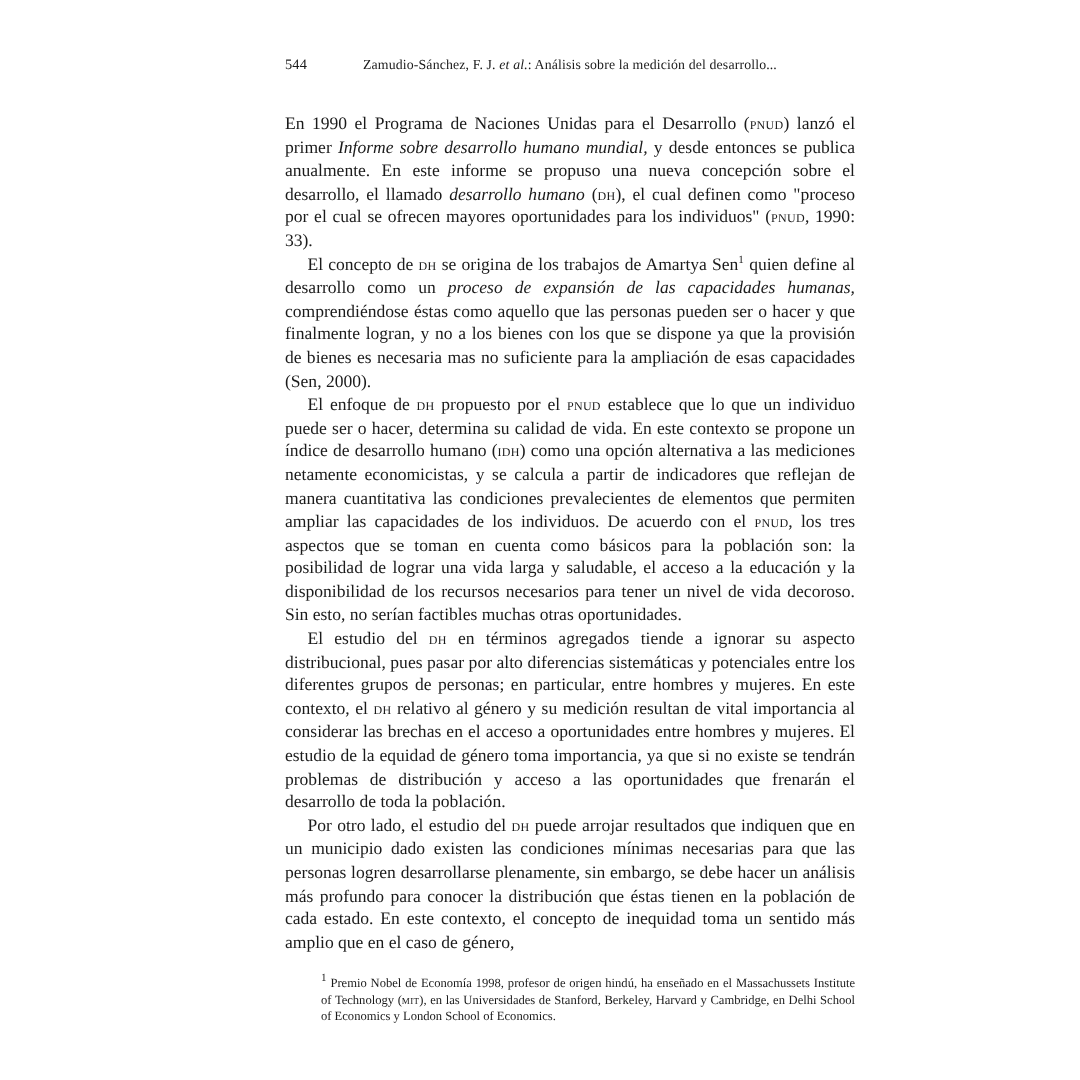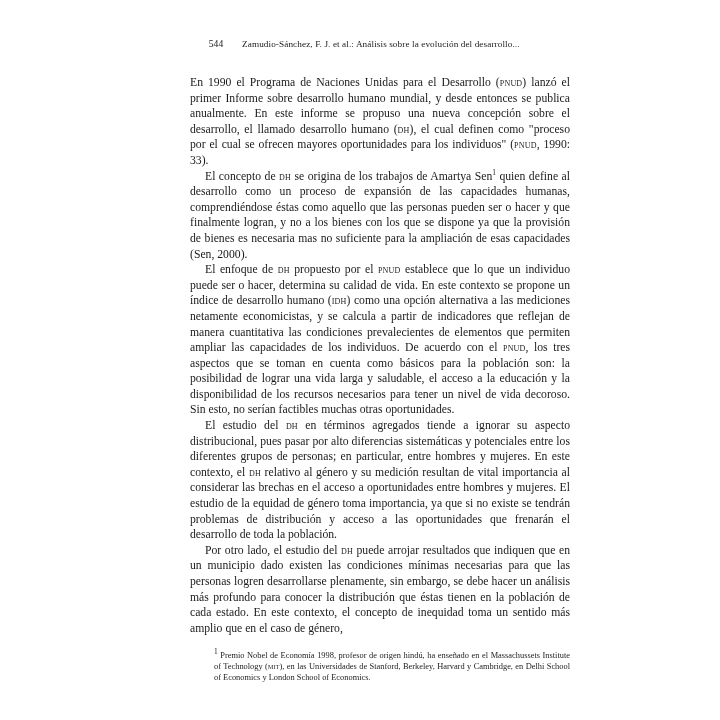--- a/index.html
+++ b/index.html
@@ -27,21 +27,20 @@
     font-size: 9.2px;
     letter-spacing: 0.1px;
     margin-bottom: 26px;
     white-space: nowrap;
   }
   .folio {
     width: 52px;
     flex: 0 0 52px;
     font-size: 9.6px;
     color: #1a1a1a;
-    text-align: center;
   }
   .head-title {
     font-size: 9.2px;
     color: #1a1a1a;
   }
   .head-title .ital {
   }
   h1.section-title {
     font-size: 11.6px;
     font-weight: bold;
@@ -58,20 +57,21 @@
   }
   .body-text p.indent {
     text-indent: 15px;
   }
   .sc {
     font-variant: small-caps;
     font-size: 11.9px;
     letter-spacing: 0.2px;
   }
   .ital {
+    font-style: italic;
   }
   sup {
     font-size: 7.4px;
     vertical-align: super;
     line-height: 0;
   }
   .footnote {
     margin-top: 14px;
     font-size: 8.4px;
     line-height: 11px;
@@ -83,21 +83,21 @@
     font-size: 8.6px;
   }
 </style>
 </head>
 <body>
 
 <div class="page">
 
   <div class="running-head">
     <span class="folio">544</span>
-    <span class="head-title"><span>Zamudio-Sánchez, F. J. </span><span class="ital">et al.</span><span>: Análisis sobre la evolución del desarrollo...</span></span>
+    <span class="head-title"><span>Zamudio-Sánchez, F. J. </span><span class="ital">et al.</span><span>: Análisis sobre la medición del desarrollo...</span></span>
   </div>
 
 
   <div class="body-text">
     <p>En 1990 el Programa de Naciones Unidas para el Desarrollo (<span class="sc">pnud</span>) lanzó el primer <span class="ital">Informe sobre desarrollo humano mundial,</span> y desde entonces se publica anualmente. En este informe se propuso una nueva concepción sobre el desarrollo, el llamado <span class="ital">desarrollo humano</span> (<span class="sc">dh</span>), el cual definen como "proceso por el cual se ofrecen mayores oportunidades para los individuos" (<span class="sc">pnud</span>, 1990: 33).</p>
     <p class="indent">El concepto de <span class="sc">dh</span> se origina de los trabajos de Amartya Sen<sup>1</sup> quien define al desarrollo como un <span class="ital">proceso de expansión de las capacidades humanas,</span> comprendiéndose éstas como aquello que las personas pueden ser o hacer y que finalmente logran, y no a los bienes con los que se dispone ya que la provisión de bienes es necesaria mas no suficiente para la ampliación de esas capacidades (Sen, 2000).</p>
     <p class="indent">El enfoque de <span class="sc">dh</span> propuesto por el <span class="sc">pnud</span> establece que lo que un individuo puede ser o hacer, determina su calidad de vida. En este contexto se propone un índice de desarrollo humano (<span class="sc">idh</span>) como una opción alternativa a las mediciones netamente economicistas, y se calcula a partir de indicadores que reflejan de manera cuantitativa las condiciones prevalecientes de elementos que permiten ampliar las capacidades de los individuos. De acuerdo con el <span class="sc">pnud</span>, los tres aspectos que se toman en cuenta como básicos para la población son: la posibilidad de lograr una vida larga y saludable, el acceso a la educación y la disponibilidad de los recursos necesarios para tener un nivel de vida decoroso. Sin esto, no serían factibles muchas otras oportunidades.</p>
     <p class="indent">El estudio del <span class="sc">dh</span> en términos agregados tiende a ignorar su aspecto distribucional, pues pasar por alto diferencias sistemáticas y potenciales entre los diferentes grupos de personas; en particular, entre hombres y mujeres. En este contexto, el <span class="sc">dh</span> relativo al género y su medición resultan de vital importancia al considerar las brechas en el acceso a oportunidades entre hombres y mujeres. El estudio de la equidad de género toma importancia, ya que si no existe se tendrán problemas de distribución y acceso a las oportunidades que frenarán el desarrollo de toda la población.</p>
     <p class="indent">Por otro lado, el estudio del <span class="sc">dh</span> puede arrojar resultados que indiquen que en un municipio dado existen las condiciones mínimas necesarias para que las personas logren desarrollarse plenamente, sin embargo, se debe hacer un análisis más profundo para conocer la distribución que éstas tienen en la población de cada estado. En este contexto, el concepto de inequidad toma un sentido más amplio que en el caso de género,</p>
   </div>

